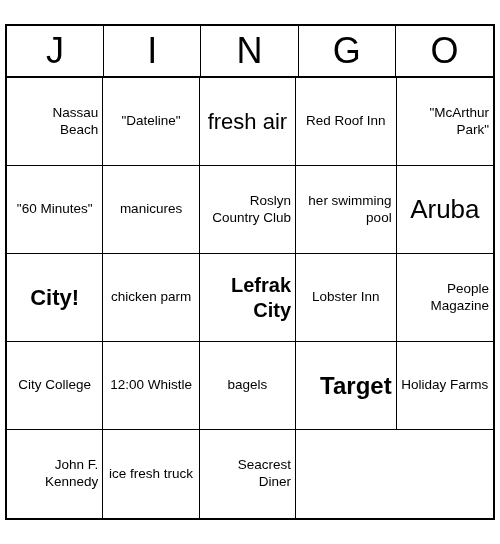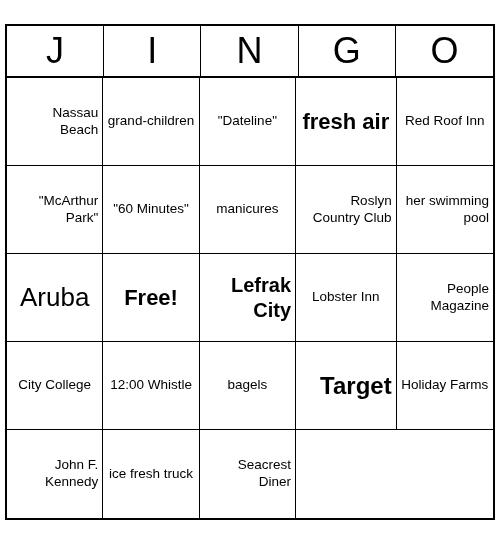--- a/index.html
+++ b/index.html
@@ -69,21 +69,21 @@
       border-bottom: none;
     }
 
     .bingo-cell.free {
       font-size: 22px;
       font-weight: bold;
     }
 
     .bingo-cell.fresh-air {
       font-size: 22px;
-      font-weight: bold;
+      font-weight: normal;
     }
 
     .bingo-cell.aruba {
       font-size: 26px;
       font-weight: normal;
     }
 
     .bingo-cell.lefrak {
       font-size: 20px;
       font-weight: bold;
@@ -101,31 +101,31 @@
 <div class="bingo-container">
   <div class="bingo-header">
   <div class="bingo-header-cell">J</div>
       <div class="bingo-header-cell">I</div>
       <div class="bingo-header-cell">N</div>
       <div class="bingo-header-cell">G</div>
       <div class="bingo-header-cell">O</div>
     </div>
   <div class="bingo-grid">
   <div class="bingo-cell">Nassau Beach</div>
-      <div class="bingo-cell">grand-children</div>
       <div class="bingo-cell">"Dateline"</div>
       <div class="bingo-cell fresh-air">fresh air</div>
       <div class="bingo-cell">Red Roof Inn</div>
       <div class="bingo-cell">"McArthur Park"</div>
       <div class="bingo-cell">"60 Minutes"</div>
       <div class="bingo-cell">manicures</div>
       <div class="bingo-cell">Roslyn Country Club</div>
       <div class="bingo-cell">her swimming pool</div>
       <div class="bingo-cell aruba">Aruba</div>
-      <div class="bingo-cell free">Free!</div>
+      <div class="bingo-cell free">City!</div>
+      <div class="bingo-cell">chicken parm</div>
       <div class="bingo-cell lefrak">Lefrak City</div>
       <div class="bingo-cell">Lobster Inn</div>
       <div class="bingo-cell">People Magazine</div>
       <div class="bingo-cell">City College</div>
       <div class="bingo-cell">12:00 Whistle</div>
       <div class="bingo-cell">bagels</div>
       <div class="bingo-cell target">Target</div>
       <div class="bingo-cell">Holiday Farms</div>
       <div class="bingo-cell">John F. Kennedy</div>
       <div class="bingo-cell">ice fresh truck</div>

